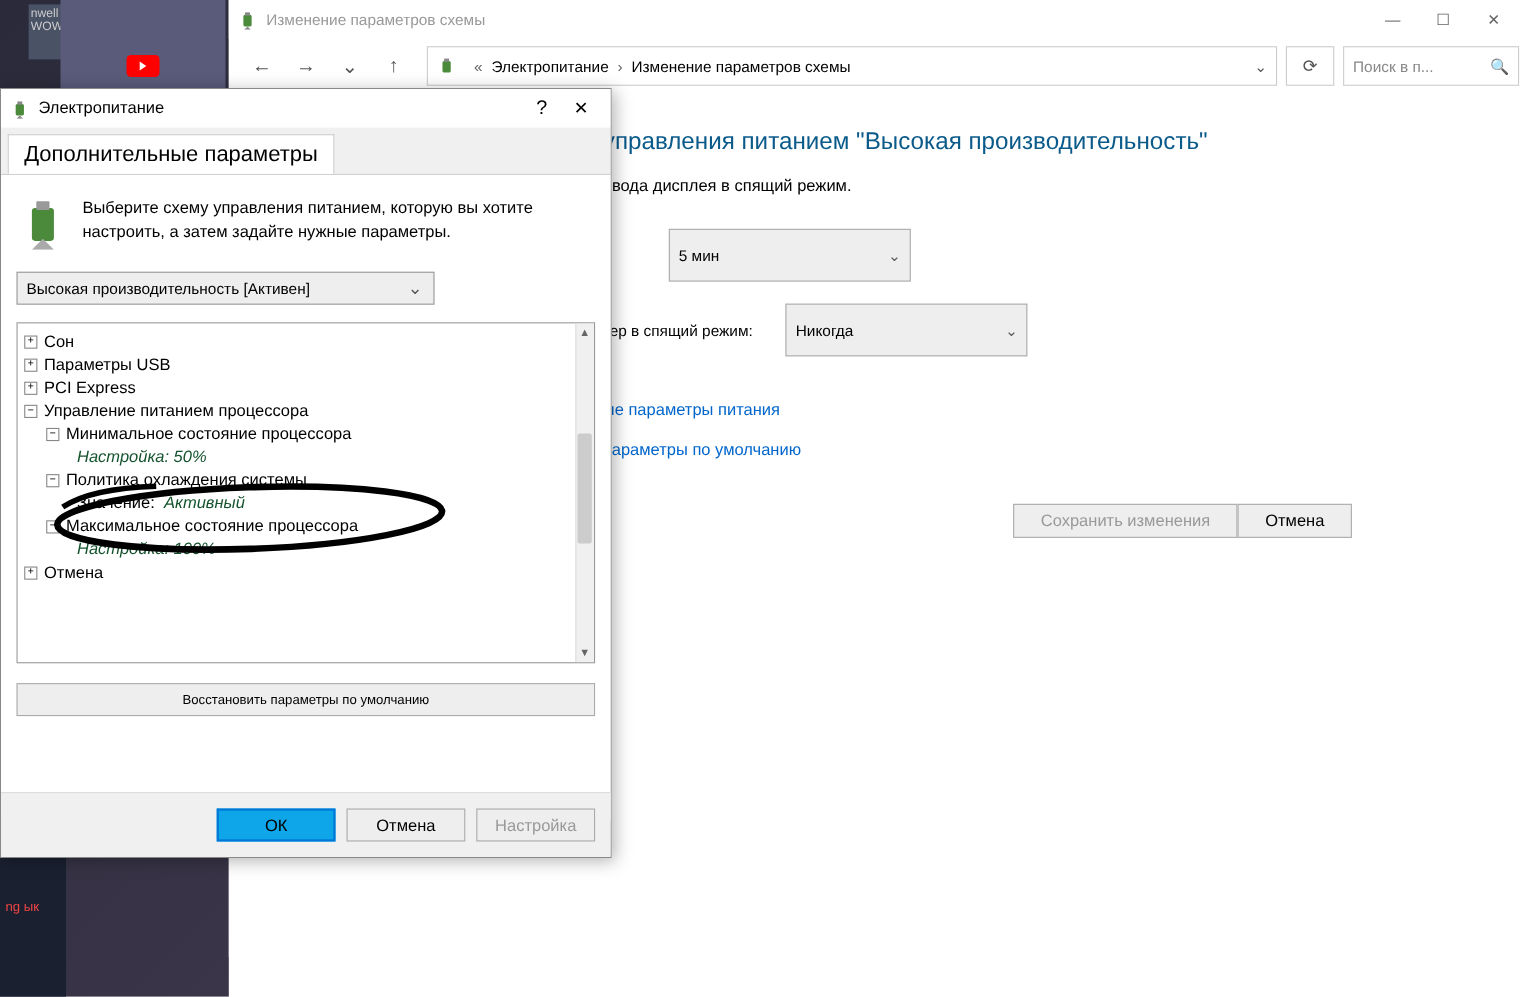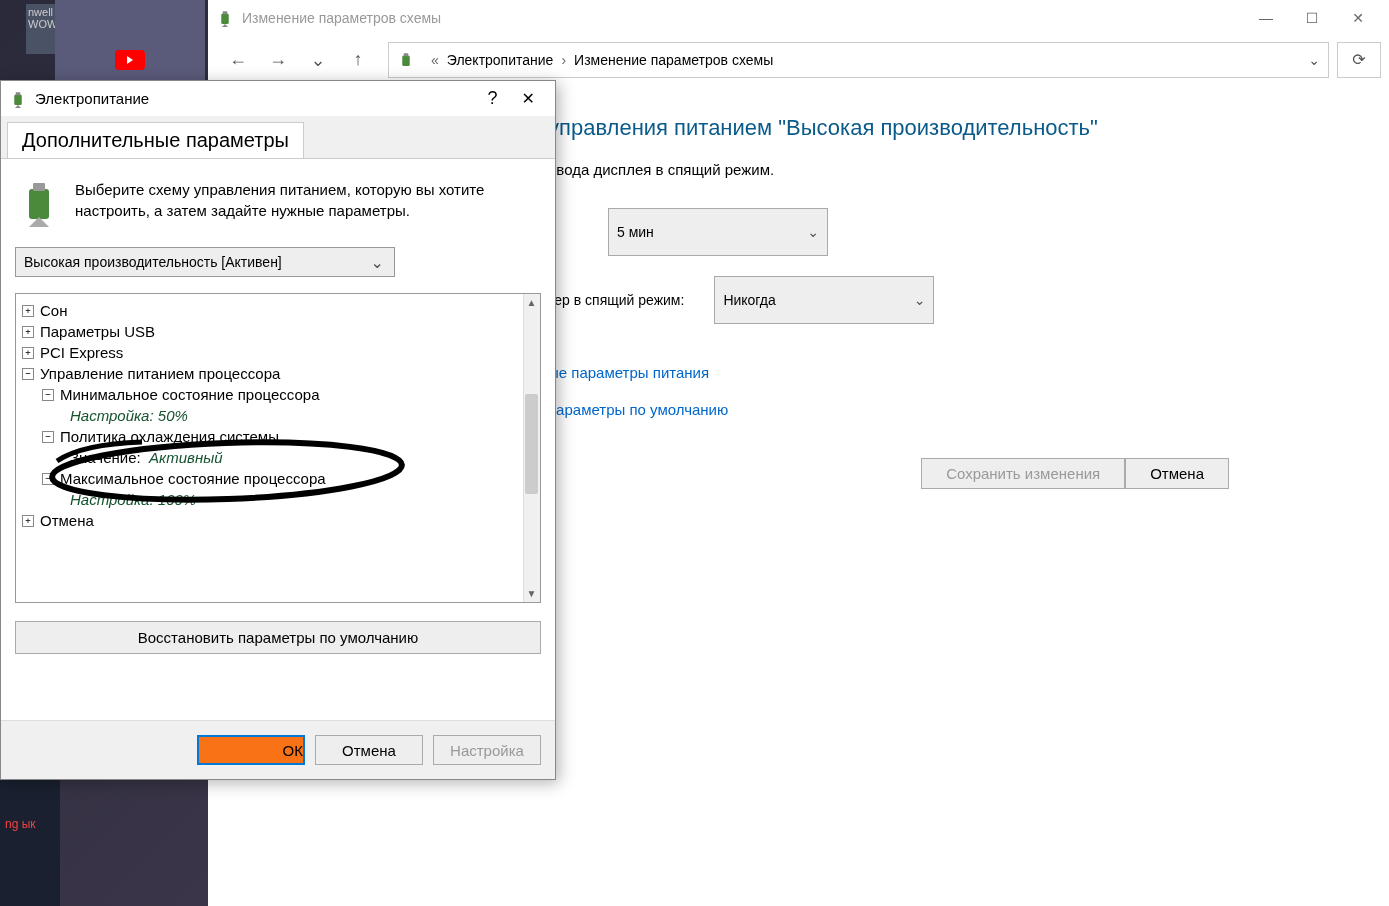--- a/index.html
+++ b/index.html
@@ -173,38 +173,38 @@
     .tree-l2 { padding-left: 50px; font-size: 15px; }
     .tree-val { color: #14532d; font-style: italic; }
     .tree-label-k { }
     
     .restore-btn-row { margin-top: 18px; }
     .restore-btn {
       width: 100%;
       border: 1px solid #aaa;
       background: #eee;
       padding: 7px;
-      font-size: 15px;
+      font-size: 12px;
       text-align: center;
     }
     
     .dlg-footer {
       position: absolute; bottom: 0; left: 0; right: 0;
       background: #f0f0f0;
       padding: 14px;
       display: flex; justify-content: flex-end; gap: 10px;
       border-top: 1px solid #ddd;
     }
     .dlg-btn {
       width: 108px; height: 30px;
       border: 1px solid #aaa;
       background: #eee;
       font-size: 15px;
     }
-    .dlg-btn.primary { border: 2px solid #0078d7; background: #f97316; text-align: right; }
+    .dlg-btn.primary { border: 2px solid #0078d7; background: #0ea5e9; }
     .dlg-btn.disabled { color: #999; }
     
     
     .annotation-circle {
       position: absolute;
       left: 42px; top: 436px;
       width: 370px; height: 70px;
       z-index: 20;
       pointer-events: none;
     }
@@ -255,20 +255,24 @@
           <rect x="7" y="6" width="10" height="14" rx="2" fill="#4a8a3a"></rect>
           <rect x="9" y="3" width="6" height="4" fill="#888"></rect>
         </svg>
       <span class="bc-sep">«</span>
       <span class="bc-seg">Электропитание</span>
       <span class="bc-sep">›</span>
       <span class="bc-seg">Изменение параметров схемы</span>
       <span class="bc-dd">⌄</span>
     </div>
     <div class="refresh-box">⟳</div>
+    <div class="search-box">
+      <span>Поиск в п...</span>
+      <span class="si">🔍</span>
+    </div>
   </div>
 
   <div class="mw-content">
     <div class="mw-heading">управления питанием "Высокая производительность"</div>
     <div class="mw-sub">евода дисплея в спящий режим.</div>
 
     <div class="mw-row" style="margin-left:60px;">
       <div class="mw-dropdown">
           <span>5 мин</span>
         </div>

